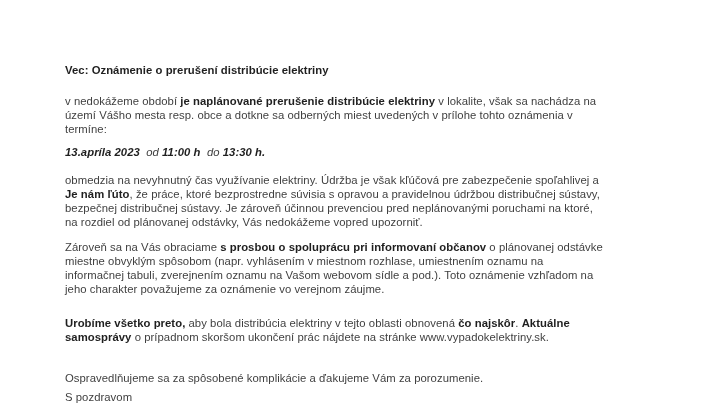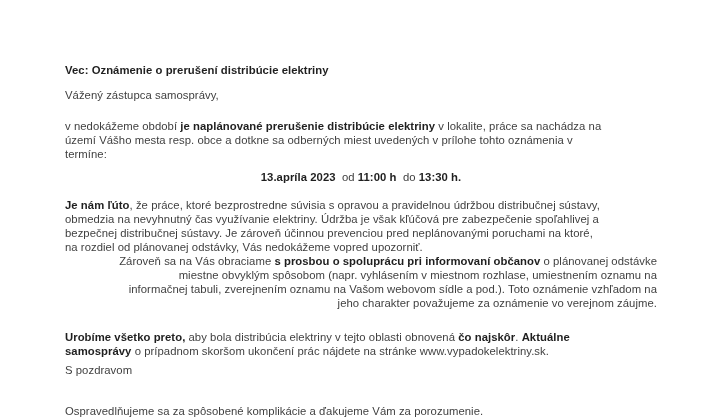--- a/index.html
+++ b/index.html
@@ -32,58 +32,55 @@
   }
   .block strong {
     font-weight: bold;
     color: var(--bold-color, #1f1f1f);
   }
   .line {
     display: block;
     white-space: pre;
   }
   .block.center .line {
-    text-align: center;
+    font-style: italic;
   }
 </style>
 </head>
 <body>
 
 <div class="page">
   <div class="letter-body">
       <p class="block" style="margin-top: 63px;">
         <span class="line"><strong>Vec: Oznámenie o prerušení distribúcie elektriny</strong></span>
       </p>
-      <p class="block" style="margin-top: 11px;">
-        <span class="line"><span>Vážený zástupca samosprávy,</span></span>
-      </p>
       <p class="block" style="margin-top: 17px;">
-        <span class="line"><span>v nedokážeme období </span><strong>je naplánované prerušenie distribúcie elektriny</strong><span> v lokalite, práce sa nachádza na</span></span>
+        <span class="line"><span>v nedokážeme období </span><strong>je naplánované prerušenie distribúcie elektriny</strong><span> v lokalite, však sa nachádza na</span></span>
         <span class="line"><span>území Vášho mesta resp. obce a dotkne sa odberných miest uvedených v prílohe tohto oznámenia v</span></span>
         <span class="line"><span>termíne:</span></span>
       </p>
       <p class="block center" style="margin-top: 9px;">
         <span class="line"><strong>13.apríla 2023</strong><span>  od </span><strong>11:00 h</strong><span>  do </span><strong>13:30 h.</strong></span>
       </p>
       <p class="block" style="margin-top: 14px;">
+        <span class="line"><span>obmedzia na nevyhnutný čas využívanie elektriny. Údržba je však kľúčová pre zabezpečenie spoľahlivej a</span></span>
         <span class="line"><strong>Je nám ľúto</strong><span>, že práce, ktoré bezprostredne súvisia s opravou a pravidelnou údržbou distribučnej sústavy,</span></span>
-        <span class="line"><span>obmedzia na nevyhnutný čas využívanie elektriny. Údržba je však kľúčová pre zabezpečenie spoľahlivej a</span></span>
         <span class="line"><span>bezpečnej distribučnej sústavy. Je zároveň účinnou prevenciou pred neplánovanými poruchami na ktoré,</span></span>
         <span class="line"><span>na rozdiel od plánovanej odstávky, Vás nedokážeme vopred upozorniť.</span></span>
       </p>
-      <p class="block" style=" text-align: right;">
+      <p class="block" style="margin-top: 11px;">
         <span class="line"><span>Zároveň sa na Vás obraciame </span><strong>s prosbou o spoluprácu pri informovaní občanov</strong><span> o plánovanej odstávke</span></span>
         <span class="line"><span>miestne obvyklým spôsobom (napr. vyhlásením v miestnom rozhlase, umiestnením oznamu na</span></span>
         <span class="line"><span>informačnej tabuli, zverejnením oznamu na Vašom webovom sídle a pod.). Toto oznámenie vzhľadom na</span></span>
         <span class="line"><span>jeho charakter považujeme za oznámenie vo verejnom záujme.</span></span>
       </p>
       <p class="block" style="margin-top: 20px;">
         <span class="line"><strong>Urobíme všetko preto,</strong><span> aby bola distribúcia elektriny v tejto oblasti obnovená </span><strong>čo najskôr</strong><span>. </span><strong>Aktuálne</strong></span>
         <span class="line"><strong>samosprávy</strong><span> o prípadnom skoršom ukončení prác nájdete na stránke www.vypadokelektriny.sk.</span></span>
       </p>
+      <p class="block" style="margin-top: 27px;">
+        <span class="line"><span>Ospravedlňujeme sa za spôsobené komplikácie a ďakujeme Vám za porozumenie.</span></span>
+      </p>
       <p class="block" style="margin-top: 5px;">
         <span class="line"><span>S pozdravom</span></span>
-      </p>
-      <p class="block" style="margin-top: 27px;">
-        <span class="line"><span>Ospravedlňujeme sa za spôsobené komplikácie a ďakujeme Vám za porozumenie.</span></span>
       </p>
     </div>
 </div>
 
 </body></html>

